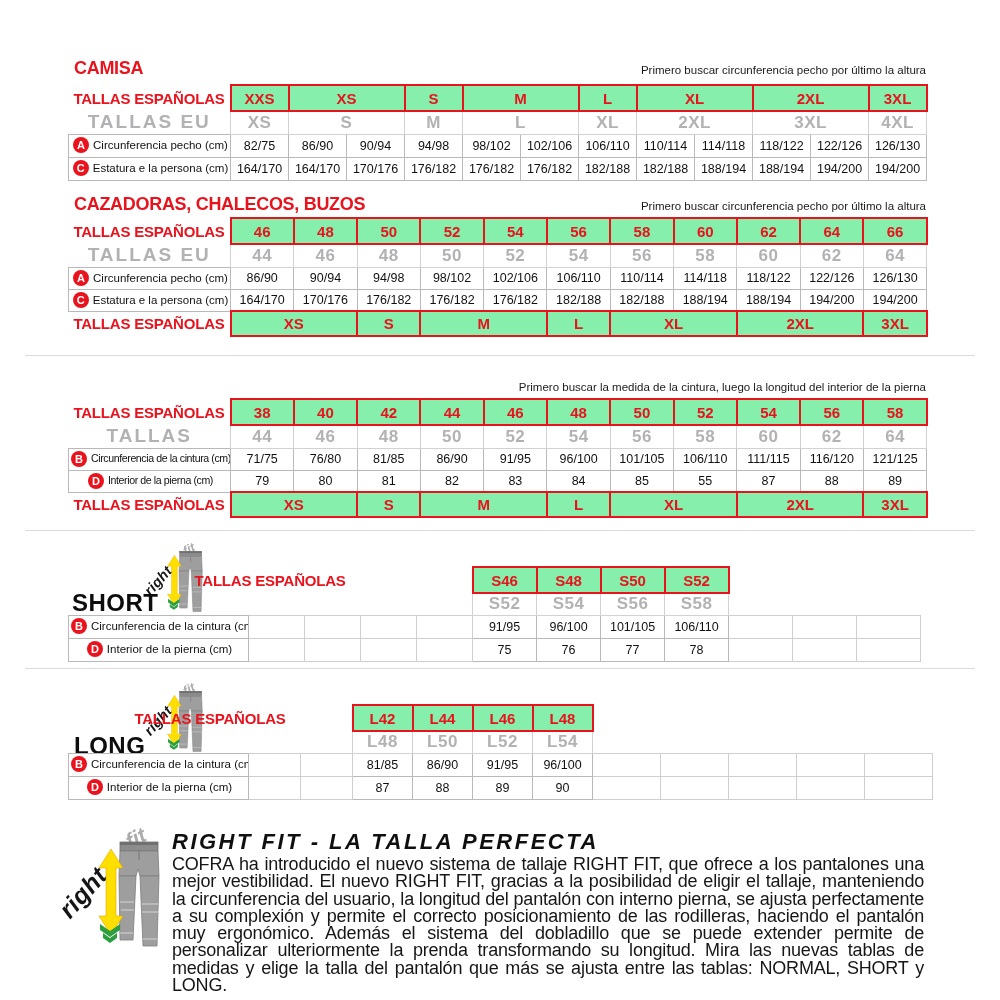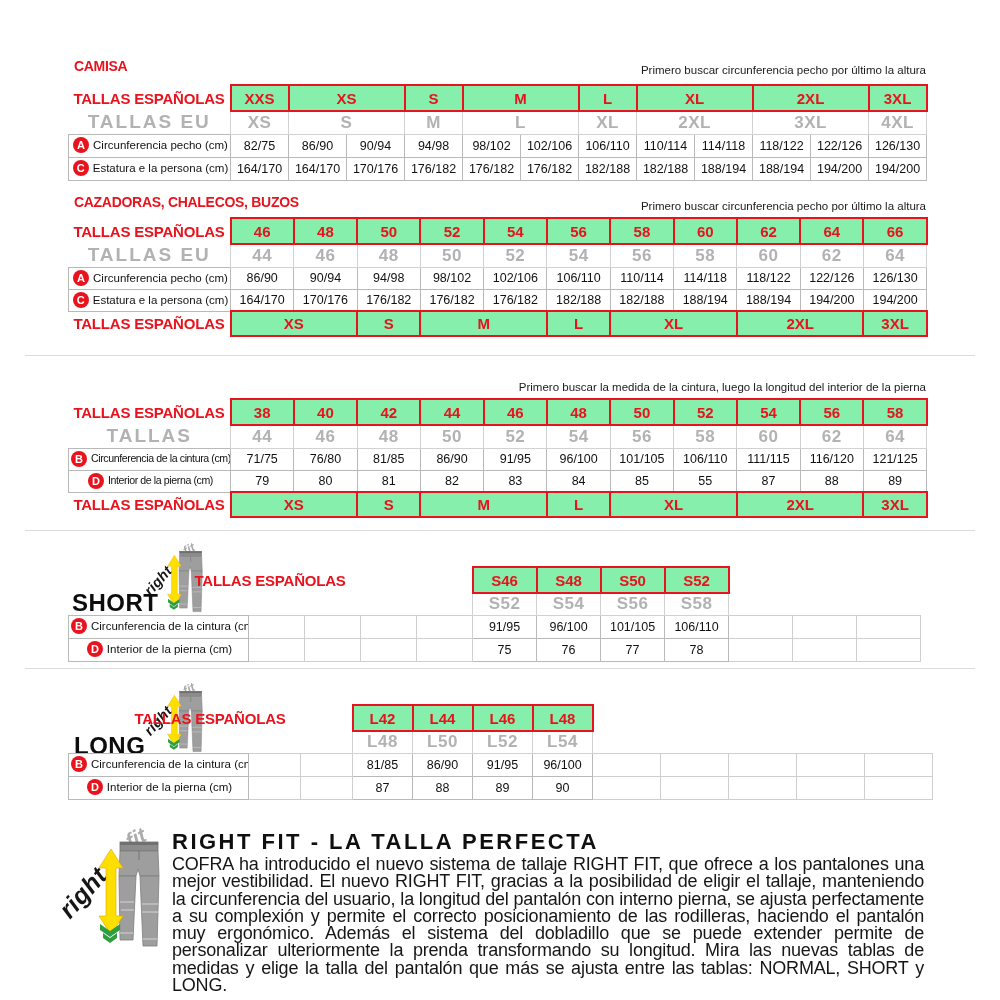--- a/index.html
+++ b/index.html
@@ -1,19 +1,19 @@
 <!DOCTYPE html>
 <html><head>
 <meta charset="utf-8">
 <style>
   :root{ --red:#e8131d; --gray:#b2b2b4; --bdark:#b9b9b9; --blight:#d2d2d2; }
   html,body{ margin:0; padding:0; background:#fff; }
   .page{ position:relative; width:1000px; height:1000px; background:#fff; overflow:hidden;
          font-family:"Liberation Sans","DejaVu Sans",sans-serif; color:#151515; }
-  .sec-title{ position:absolute; color:var(--red); font-weight:700; font-size:14px; letter-spacing:-0.3px; white-space:nowrap; }
+  .sec-title{ position:absolute; color:var(--red); font-weight:700; font-size:18px; letter-spacing:-0.3px; white-space:nowrap; }
   .note{ position:absolute; right:74px; font-size:11.5px; color:#1a1a1a; white-space:nowrap; }
   .divider{ position:absolute; left:25px; width:950px; height:1px; background:#dcdcdc; }
   table.t{ position:absolute; border-collapse:collapse; table-layout:fixed; }
   table.t td{ padding:0; text-align:center; vertical-align:middle; white-space:nowrap; overflow:hidden; }
   td.lblred{ color:var(--red); font-weight:700; font-size:15px; text-align:right; padding-right:7px; letter-spacing:-0.2px; }
   td.boxred{ border:2.5px solid var(--red); color:var(--red); font-weight:700; font-size:15px; background:#86efac; }
   td.lblgray{ color:var(--gray); font-weight:700; font-size:19px; text-align:left; padding-left:6px; letter-spacing:2px; }
   td.cgray{ border:1px solid var(--blight); color:var(--gray); font-weight:700; font-size:17px; letter-spacing:0.5px; }
   td.mlbl{ border:1px solid var(--bdark); text-align:left; font-size:11.5px; color:#111; padding-left:2px; }
   td.mlbl.sm{ font-size:10.6px; letter-spacing:-0.4px; }
@@ -24,21 +24,21 @@
           background:var(--red); color:#fff; font-weight:700; font-size:11px; text-align:center;
           margin:0 4px 1px 2px; vertical-align:middle; letter-spacing:0; }
   .big-name{ position:absolute; font-weight:700; font-size:24px; color:#0d0d0d; letter-spacing:0.5px; }
   .logo{ position:absolute; width:110px; height:132px; }
   .logo svg{ position:absolute; left:34px; top:14px; }
   .logo .lr{ position:absolute; left:-8px; top:52px; font-size:25px; font-weight:700; font-style:italic;
              color:#161616; transform:rotate(-48deg); letter-spacing:0.5px; }
   .logo .lf{ position:absolute; left:64px; top:0px; font-size:21px; font-weight:700; font-style:italic;
              color:#ababab; transform:rotate(-26deg); }
   .logo.small{ transform:scale(0.58); transform-origin:top left; }
-  .rf-head{ position:absolute; left:172px; top:829px; font-weight:700; font-size:22px; letter-spacing:2.5px; color:#0f0f0f; white-space:nowrap; }
+  .rf-head{ position:absolute; left:172px; top:829px; font-weight:700; font-size:22px; letter-spacing:2.5px; color:#0f0f0f; white-space:nowrap;font-style:italic; }
   .rf-body{ position:absolute; left:172px; top:856px; width:752px; font-size:18px; line-height:17.3px;
             text-align:justify; color:#161616; letter-spacing:-0.2px; }
 </style>
 </head>
 <body>
 
 <svg width="0" height="0" style="position:absolute">
   <defs>
     <g id="pants-logo-art">
       <g>

